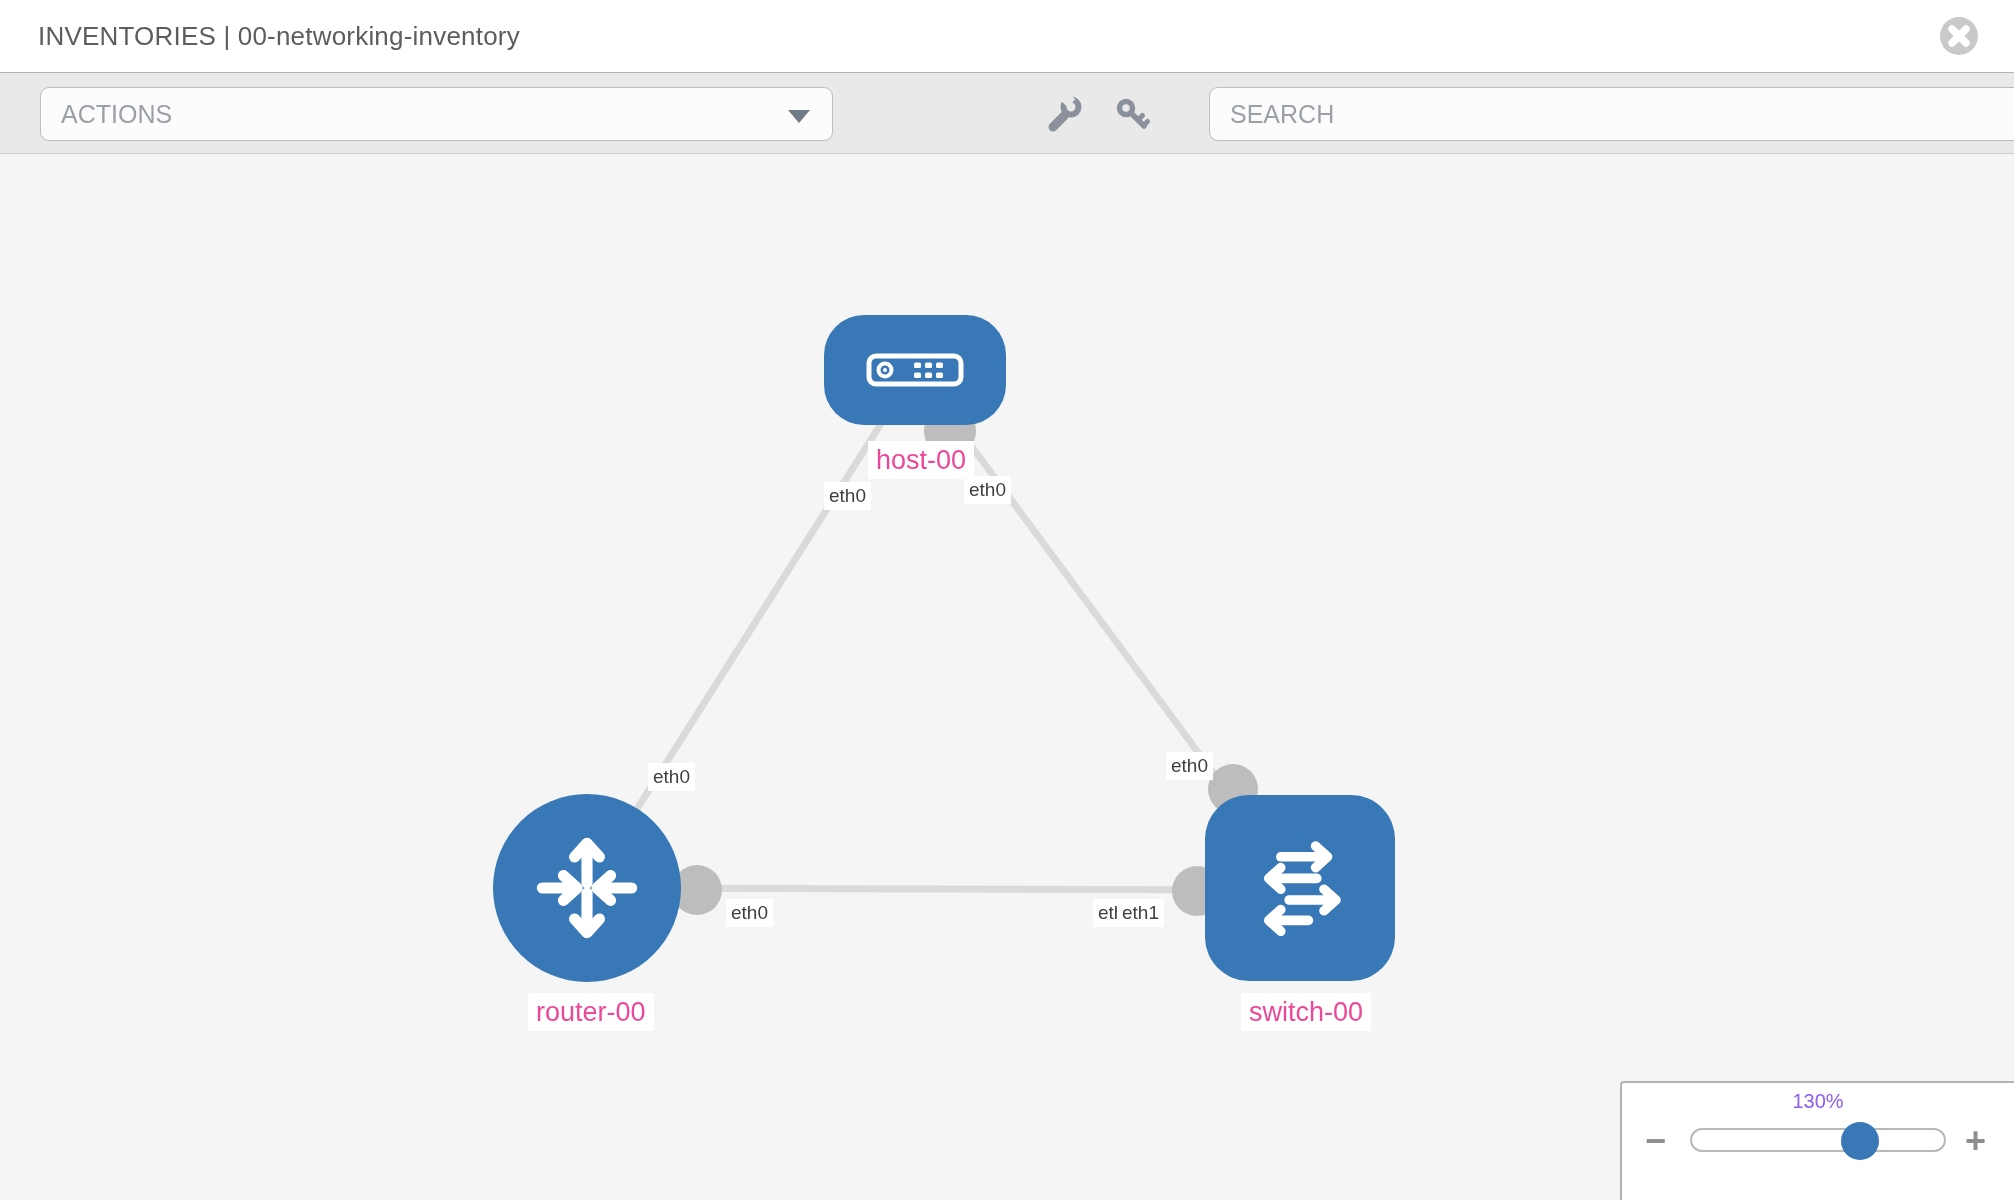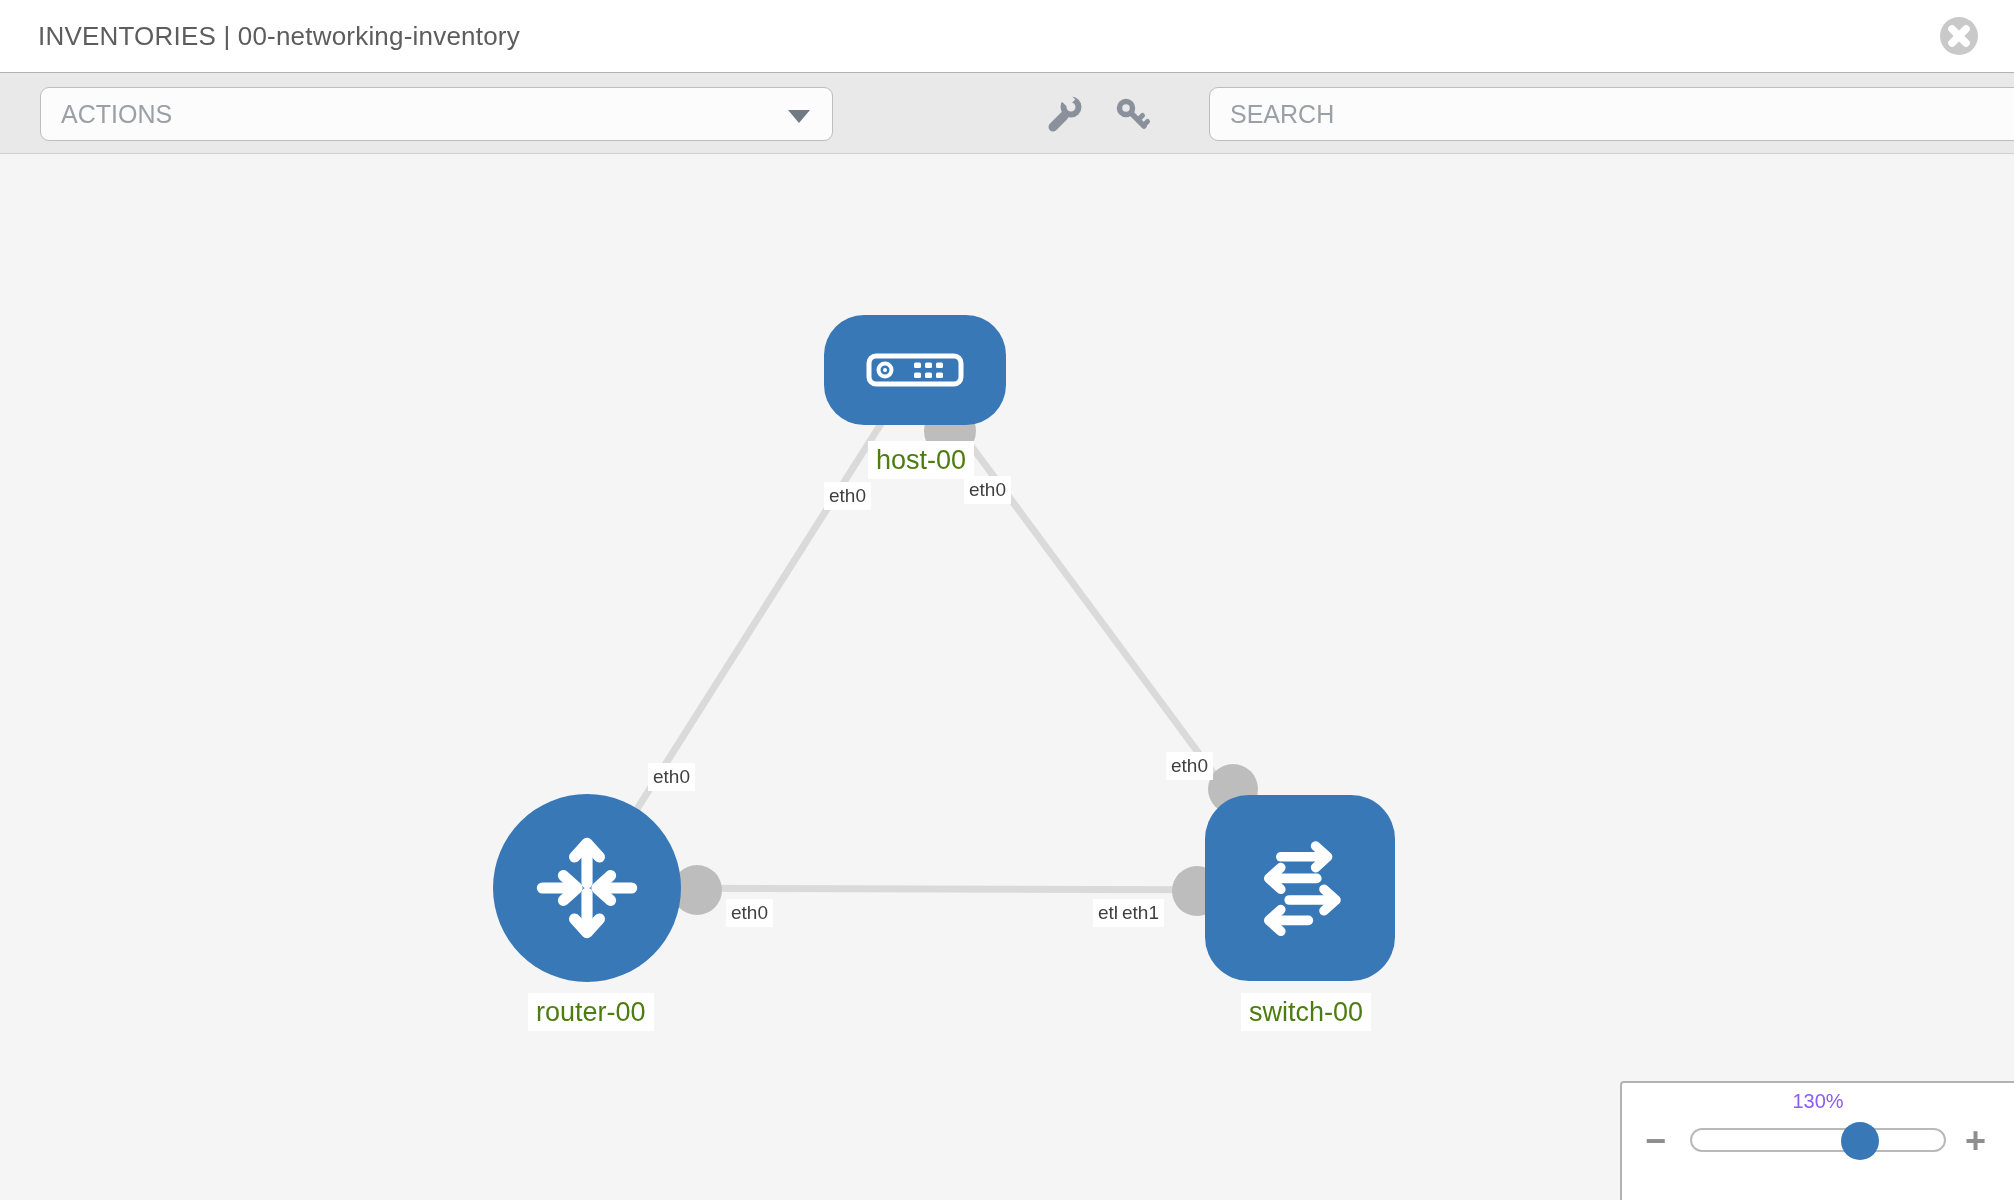--- a/index.html
+++ b/index.html
@@ -31,21 +31,21 @@
   
   .canvas{position:absolute;left:0;top:154px;width:2014px;height:1046px;background:#f5f5f5;}
   .wires{position:absolute;left:0;top:0;}
 
   .node{position:absolute;background:#3878b6;display:flex;align-items:center;justify-content:center;cursor:pointer;}
   .node.host{left:824px;top:161px;width:182px;height:110px;border-radius:40px;}
   .node.router{left:493px;top:640px;width:188px;height:188px;border-radius:50%;}
   .node.switch{left:1205px;top:641px;width:190px;height:186px;border-radius:44px;}
 
   .chip{position:absolute;background:#ffffff;color:#4a4a4a;white-space:nowrap;}
-  .chip.node-label{font-size:27px;line-height:38px;padding:0 8px;color:#4d7c0f;}
+  .chip.node-label{font-size:27px;line-height:38px;padding:0 8px;color:#ec4899;}
   .chip.if-label{font-size:19px;line-height:28px;padding:0 5px;color:#3f3f3f;margin-top:28px;}
 
   
   .zoom-panel{position:absolute;left:1620px;top:927px;width:420px;height:160px;background:#ffffff;
               border:2px solid #b3b3b3;border-radius:4px;box-sizing:border-box;}
   .zoom-value{position:absolute;left:68px;top:7px;width:256px;text-align:center;font-size:20px;color:#8b5cf6;}
   .zoom-minus,.zoom-plus{position:absolute;top:38px;font-size:36px;font-weight:bold;color:#8e8e8e;
               line-height:40px;cursor:pointer;}
   .zoom-minus{left:23px;}
   .zoom-plus{left:343px;}

